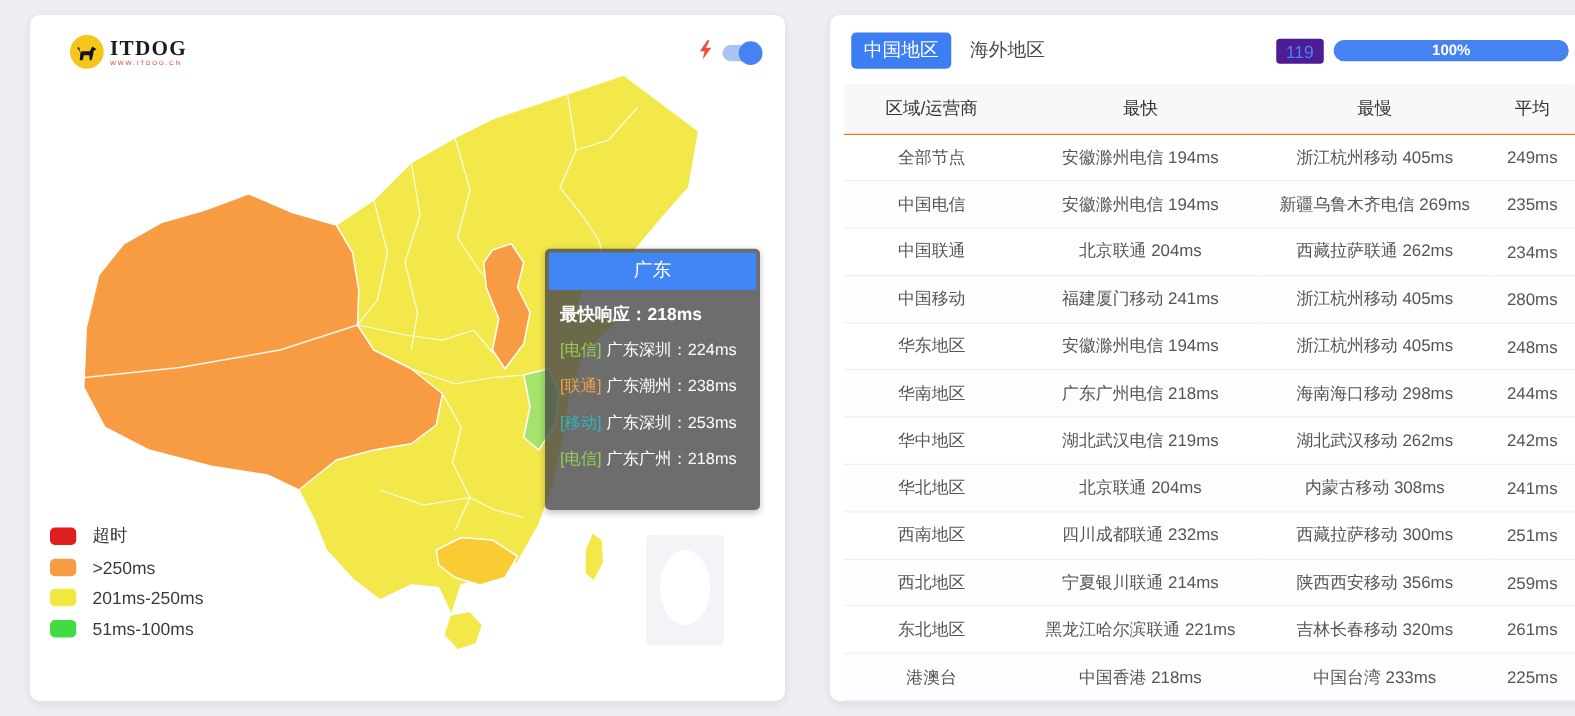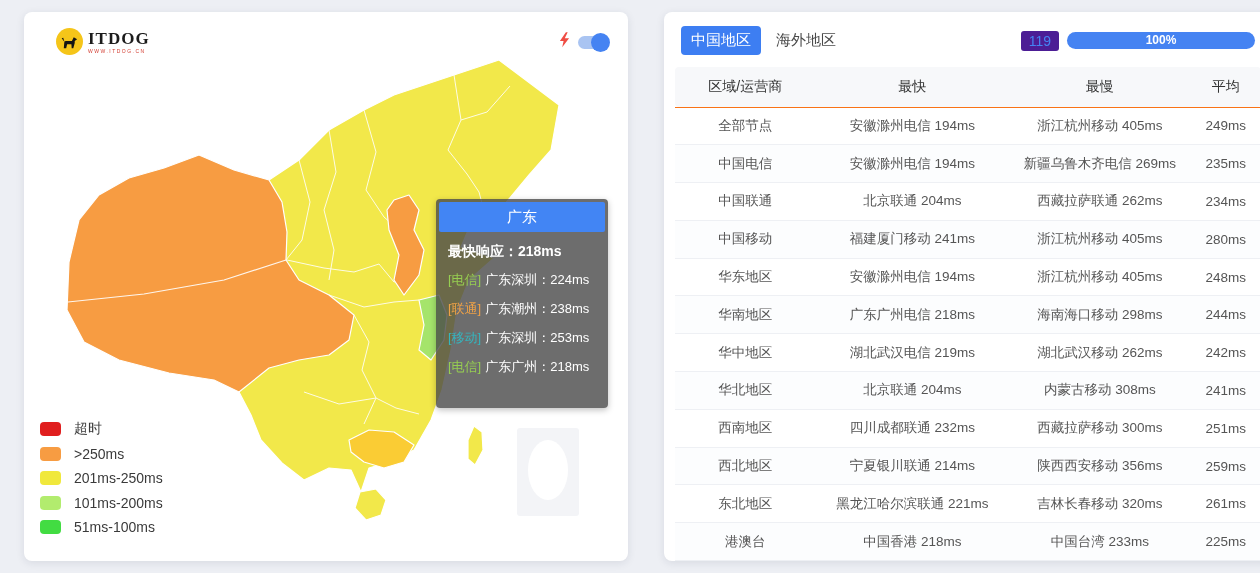--- a/index.html
+++ b/index.html
@@ -172,24 +172,20 @@
   <div class="legend-item">
     <span class="legend-swatch" style="background: rgb(247, 156, 66);"></span>
     <span class="legend-label">&gt;250ms</span>
   </div>
 
   <div class="legend-item">
     <span class="legend-swatch" style="background: rgb(240, 232, 60);"></span>
     <span class="legend-label">201ms-250ms</span>
   </div>
 
-  <div class="legend-item">
-    <span class="legend-swatch" style="background: rgb(178, 236, 110);"></span>
-    <span class="legend-label">101ms-200ms</span>
-  </div>
 
   <div class="legend-item">
     <span class="legend-swatch" style="background: rgb(66, 220, 66);"></span>
     <span class="legend-label">51ms-100ms</span>
   </div>
 
 </div>
 
   <div class="map-tooltip">
     <div class="tip-title">广东</div>

